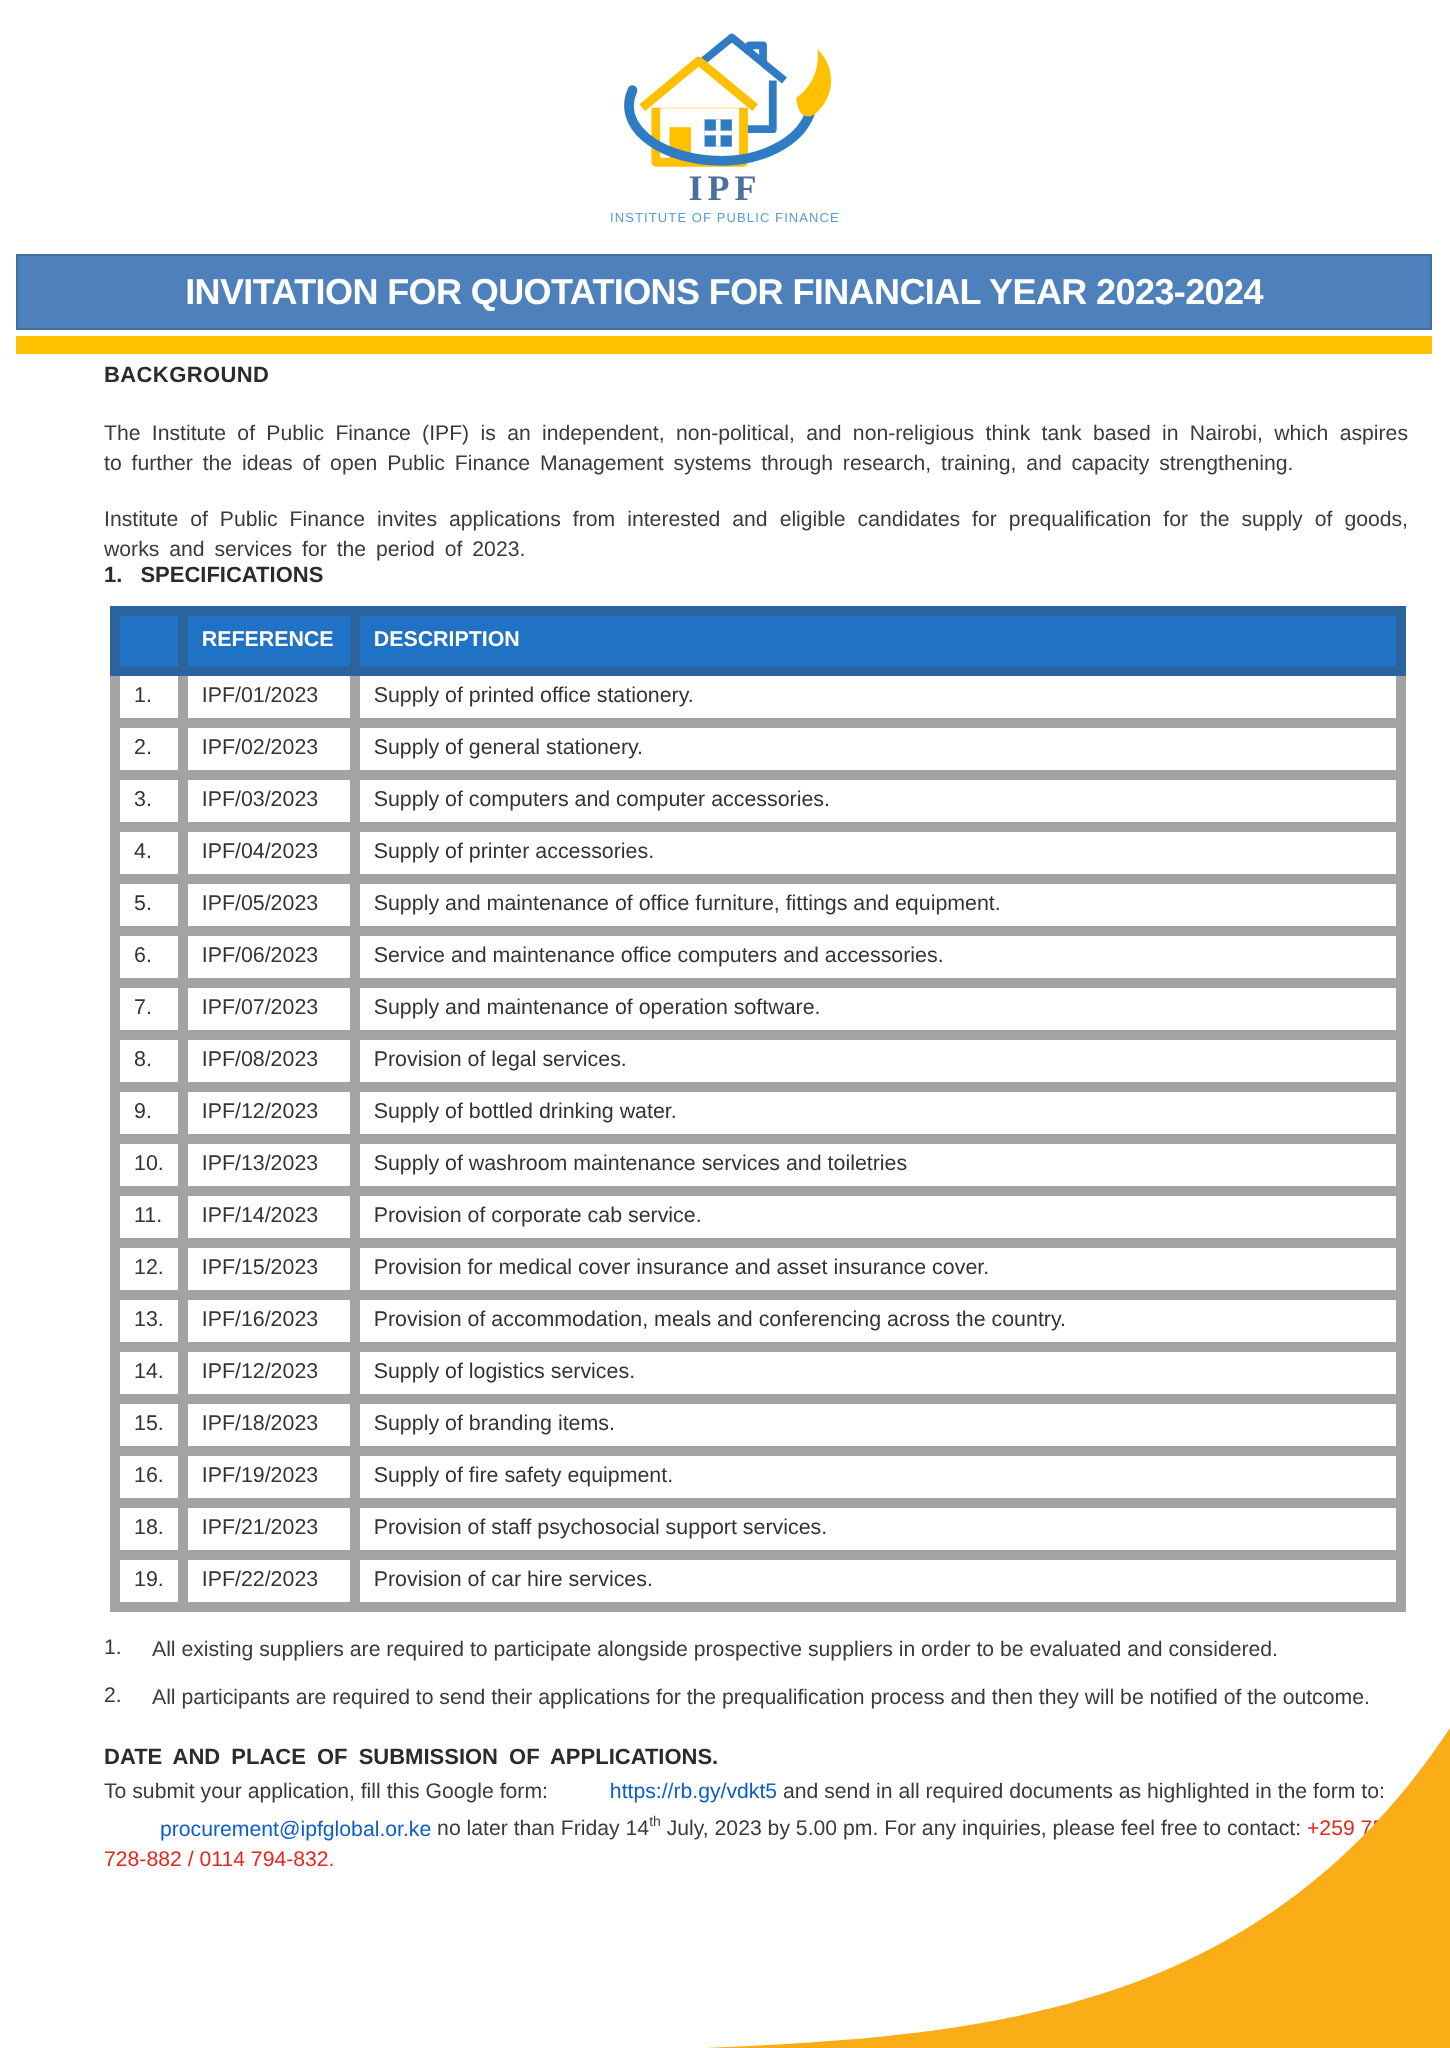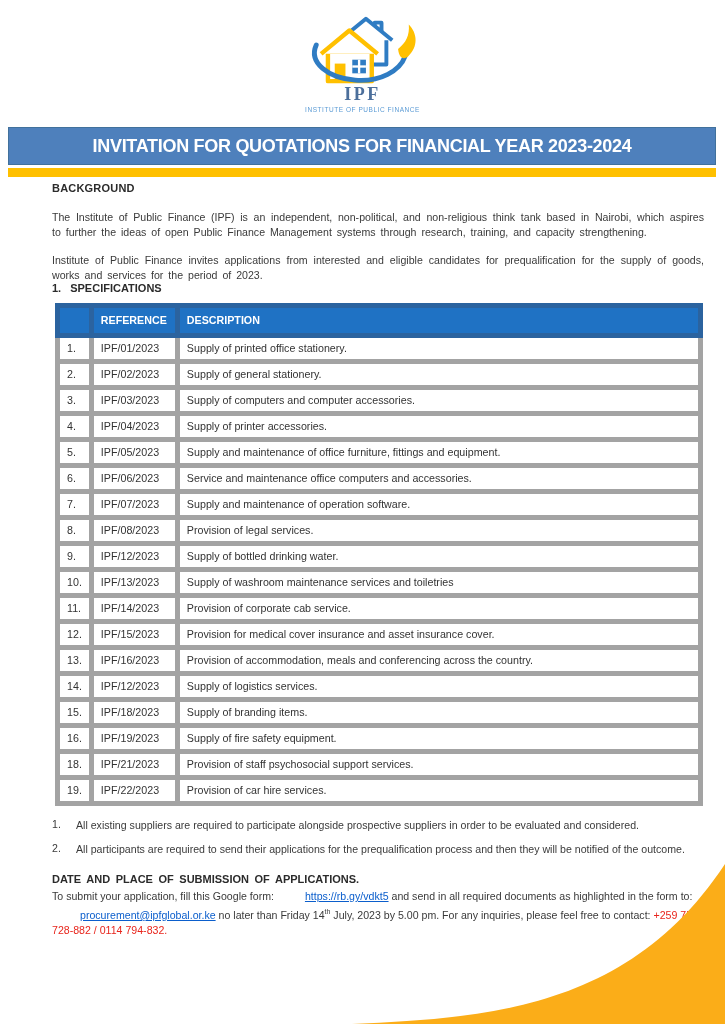--- a/index.html
+++ b/index.html
@@ -53,21 +53,21 @@
   td.cell-desc{padding-left:10px;}
   
   .notes{margin-top:12px;}
   .note{display:flex;margin-bottom:10px;}
   .note-num{width:24px;flex:none;font-size:10.6px;color:var(--ink);}
   .note-text{font-size:10.6px;line-height:14px;color:var(--ink);}
   
   .submission-heading{margin-top:17px;font-size:11px;font-weight:bold;
     color:#2b2b2b;word-spacing:2.5px;}
   .submission-para{margin-top:4px;font-size:10.6px;line-height:15px;color:var(--ink);}
-  .submission-para a{color:var(--link-blue);text-decoration:underline;cursor:pointer;padding-left:28px;}
+  .submission-para a{color:var(--link-blue);cursor:pointer;padding-left:28px;}
   .phone{color:var(--phone-red);}
   sup{font-size:7px;}
   
   .swoosh{position:absolute;left:0;bottom:0;width:725px;height:162px;pointer-events:none;}
 </style>
 </head>
 <body>
 
 <div class="page">
 

